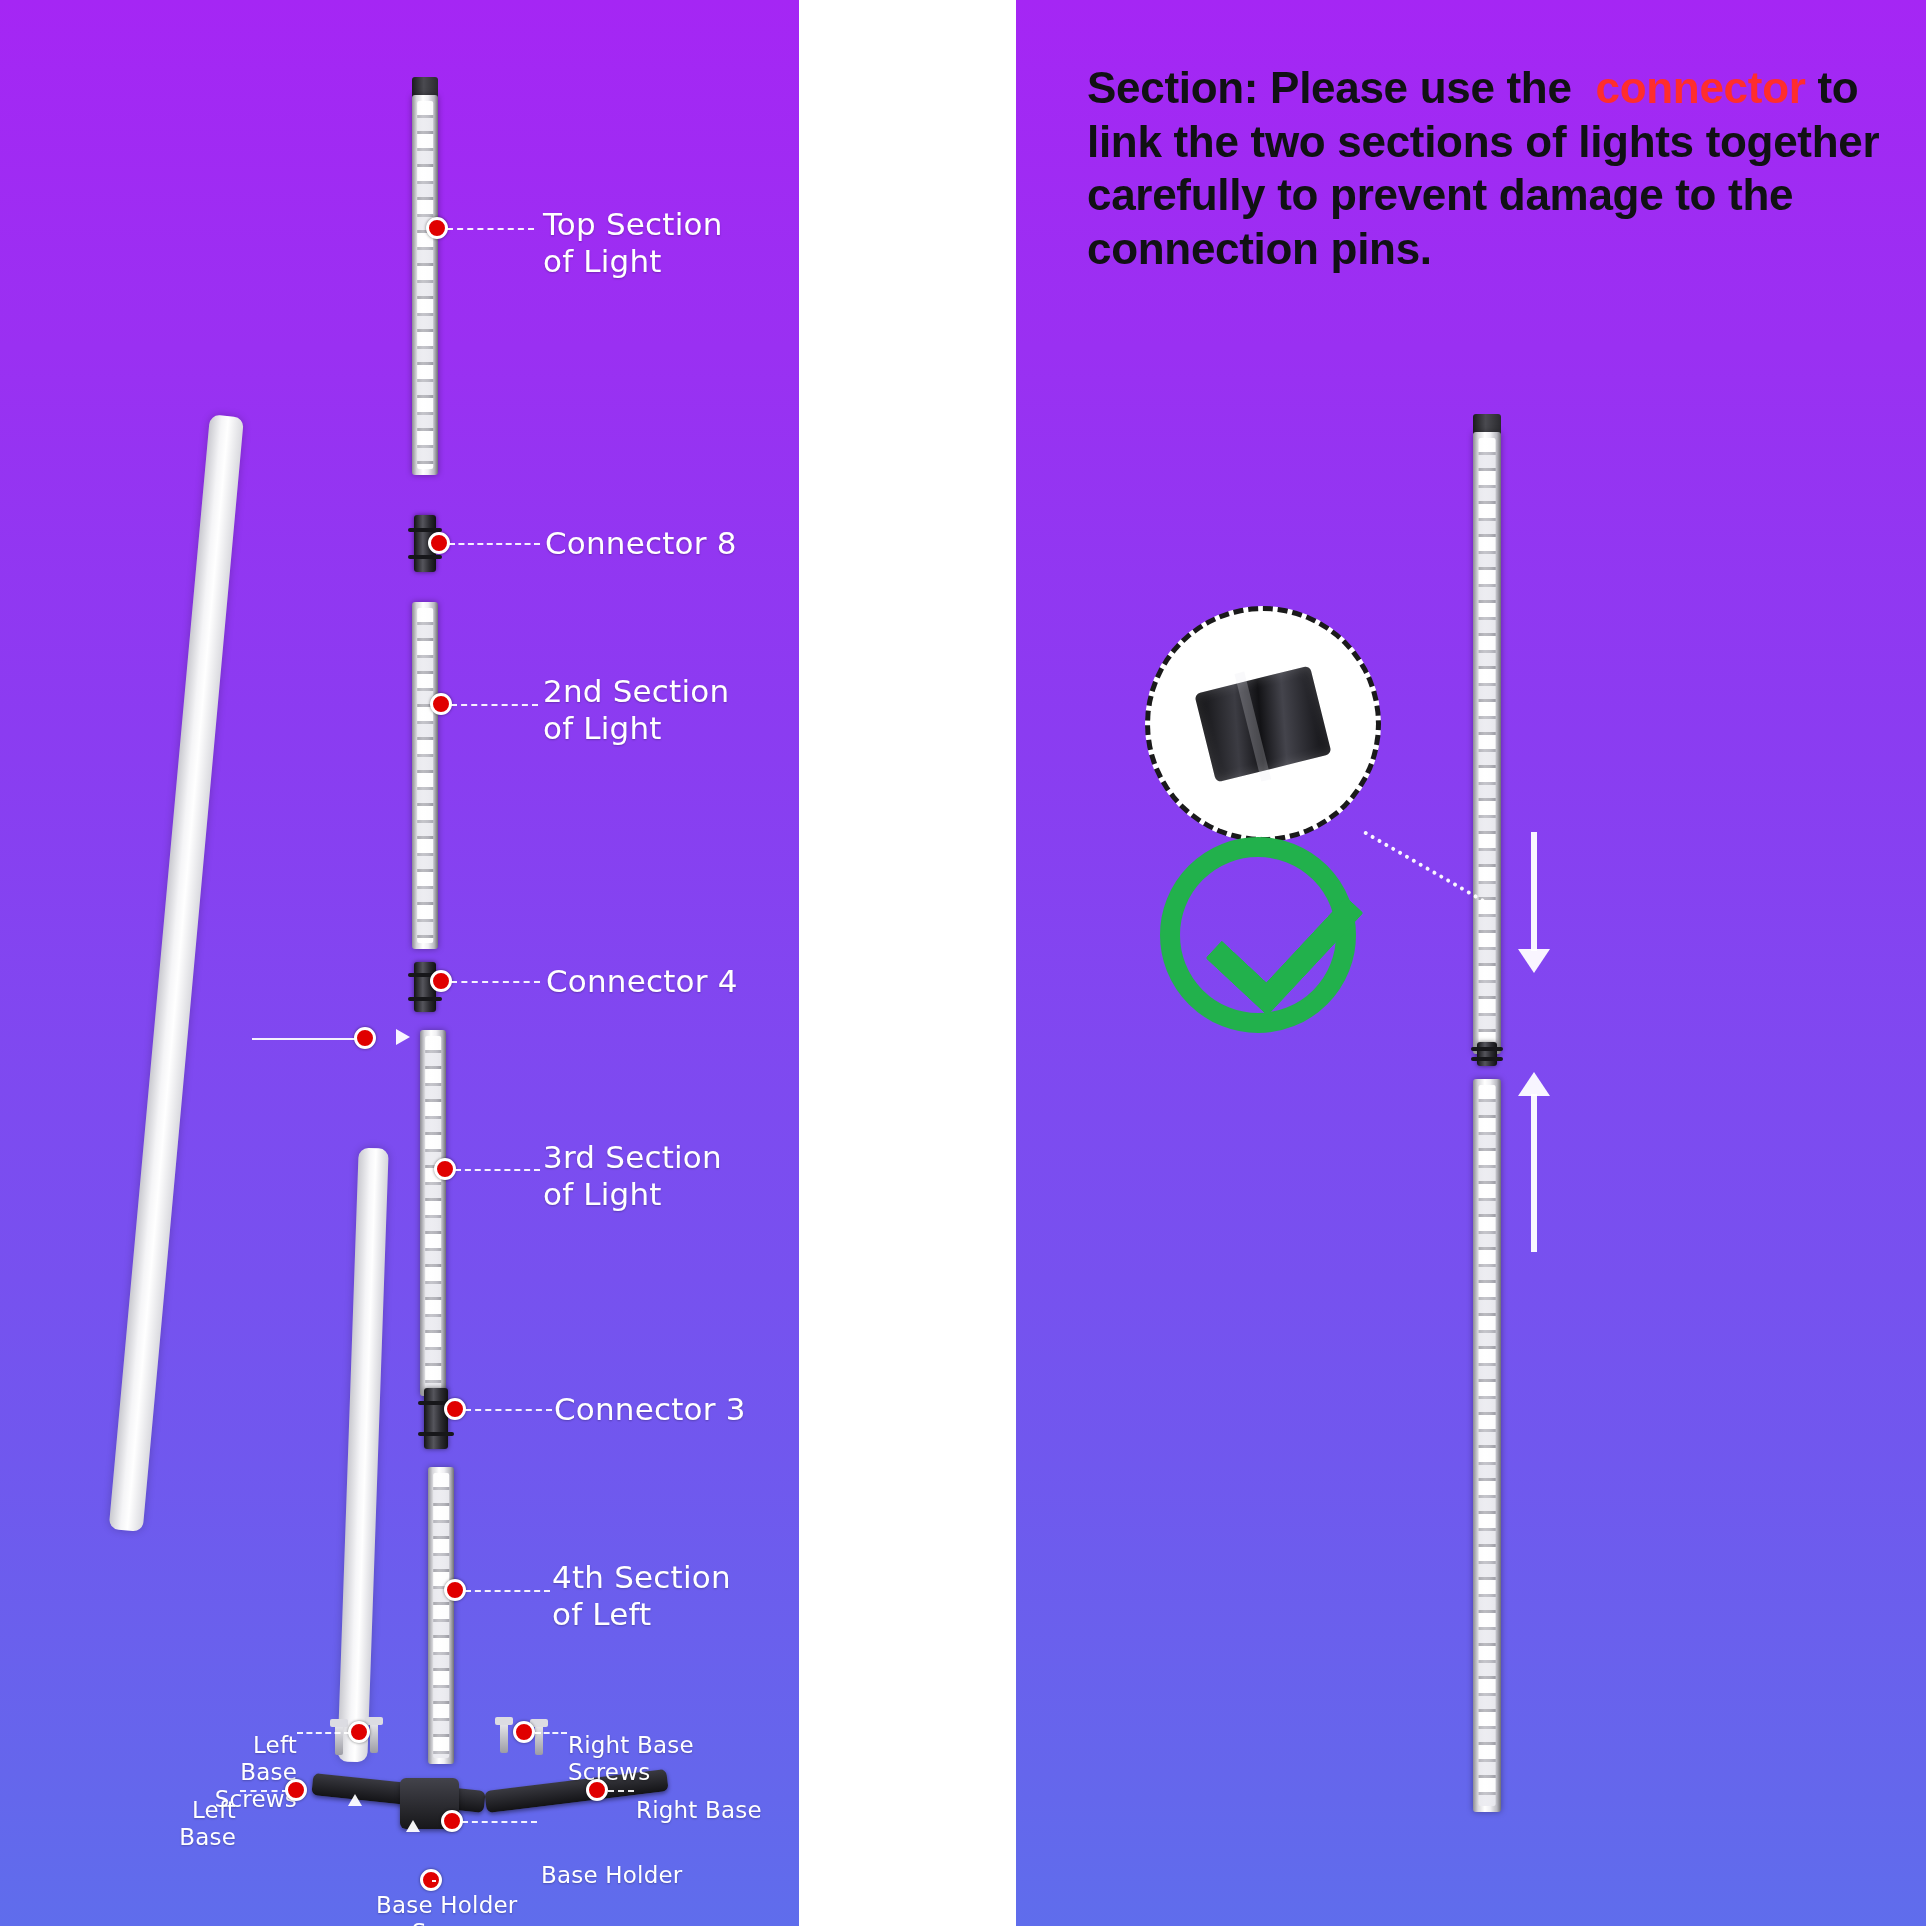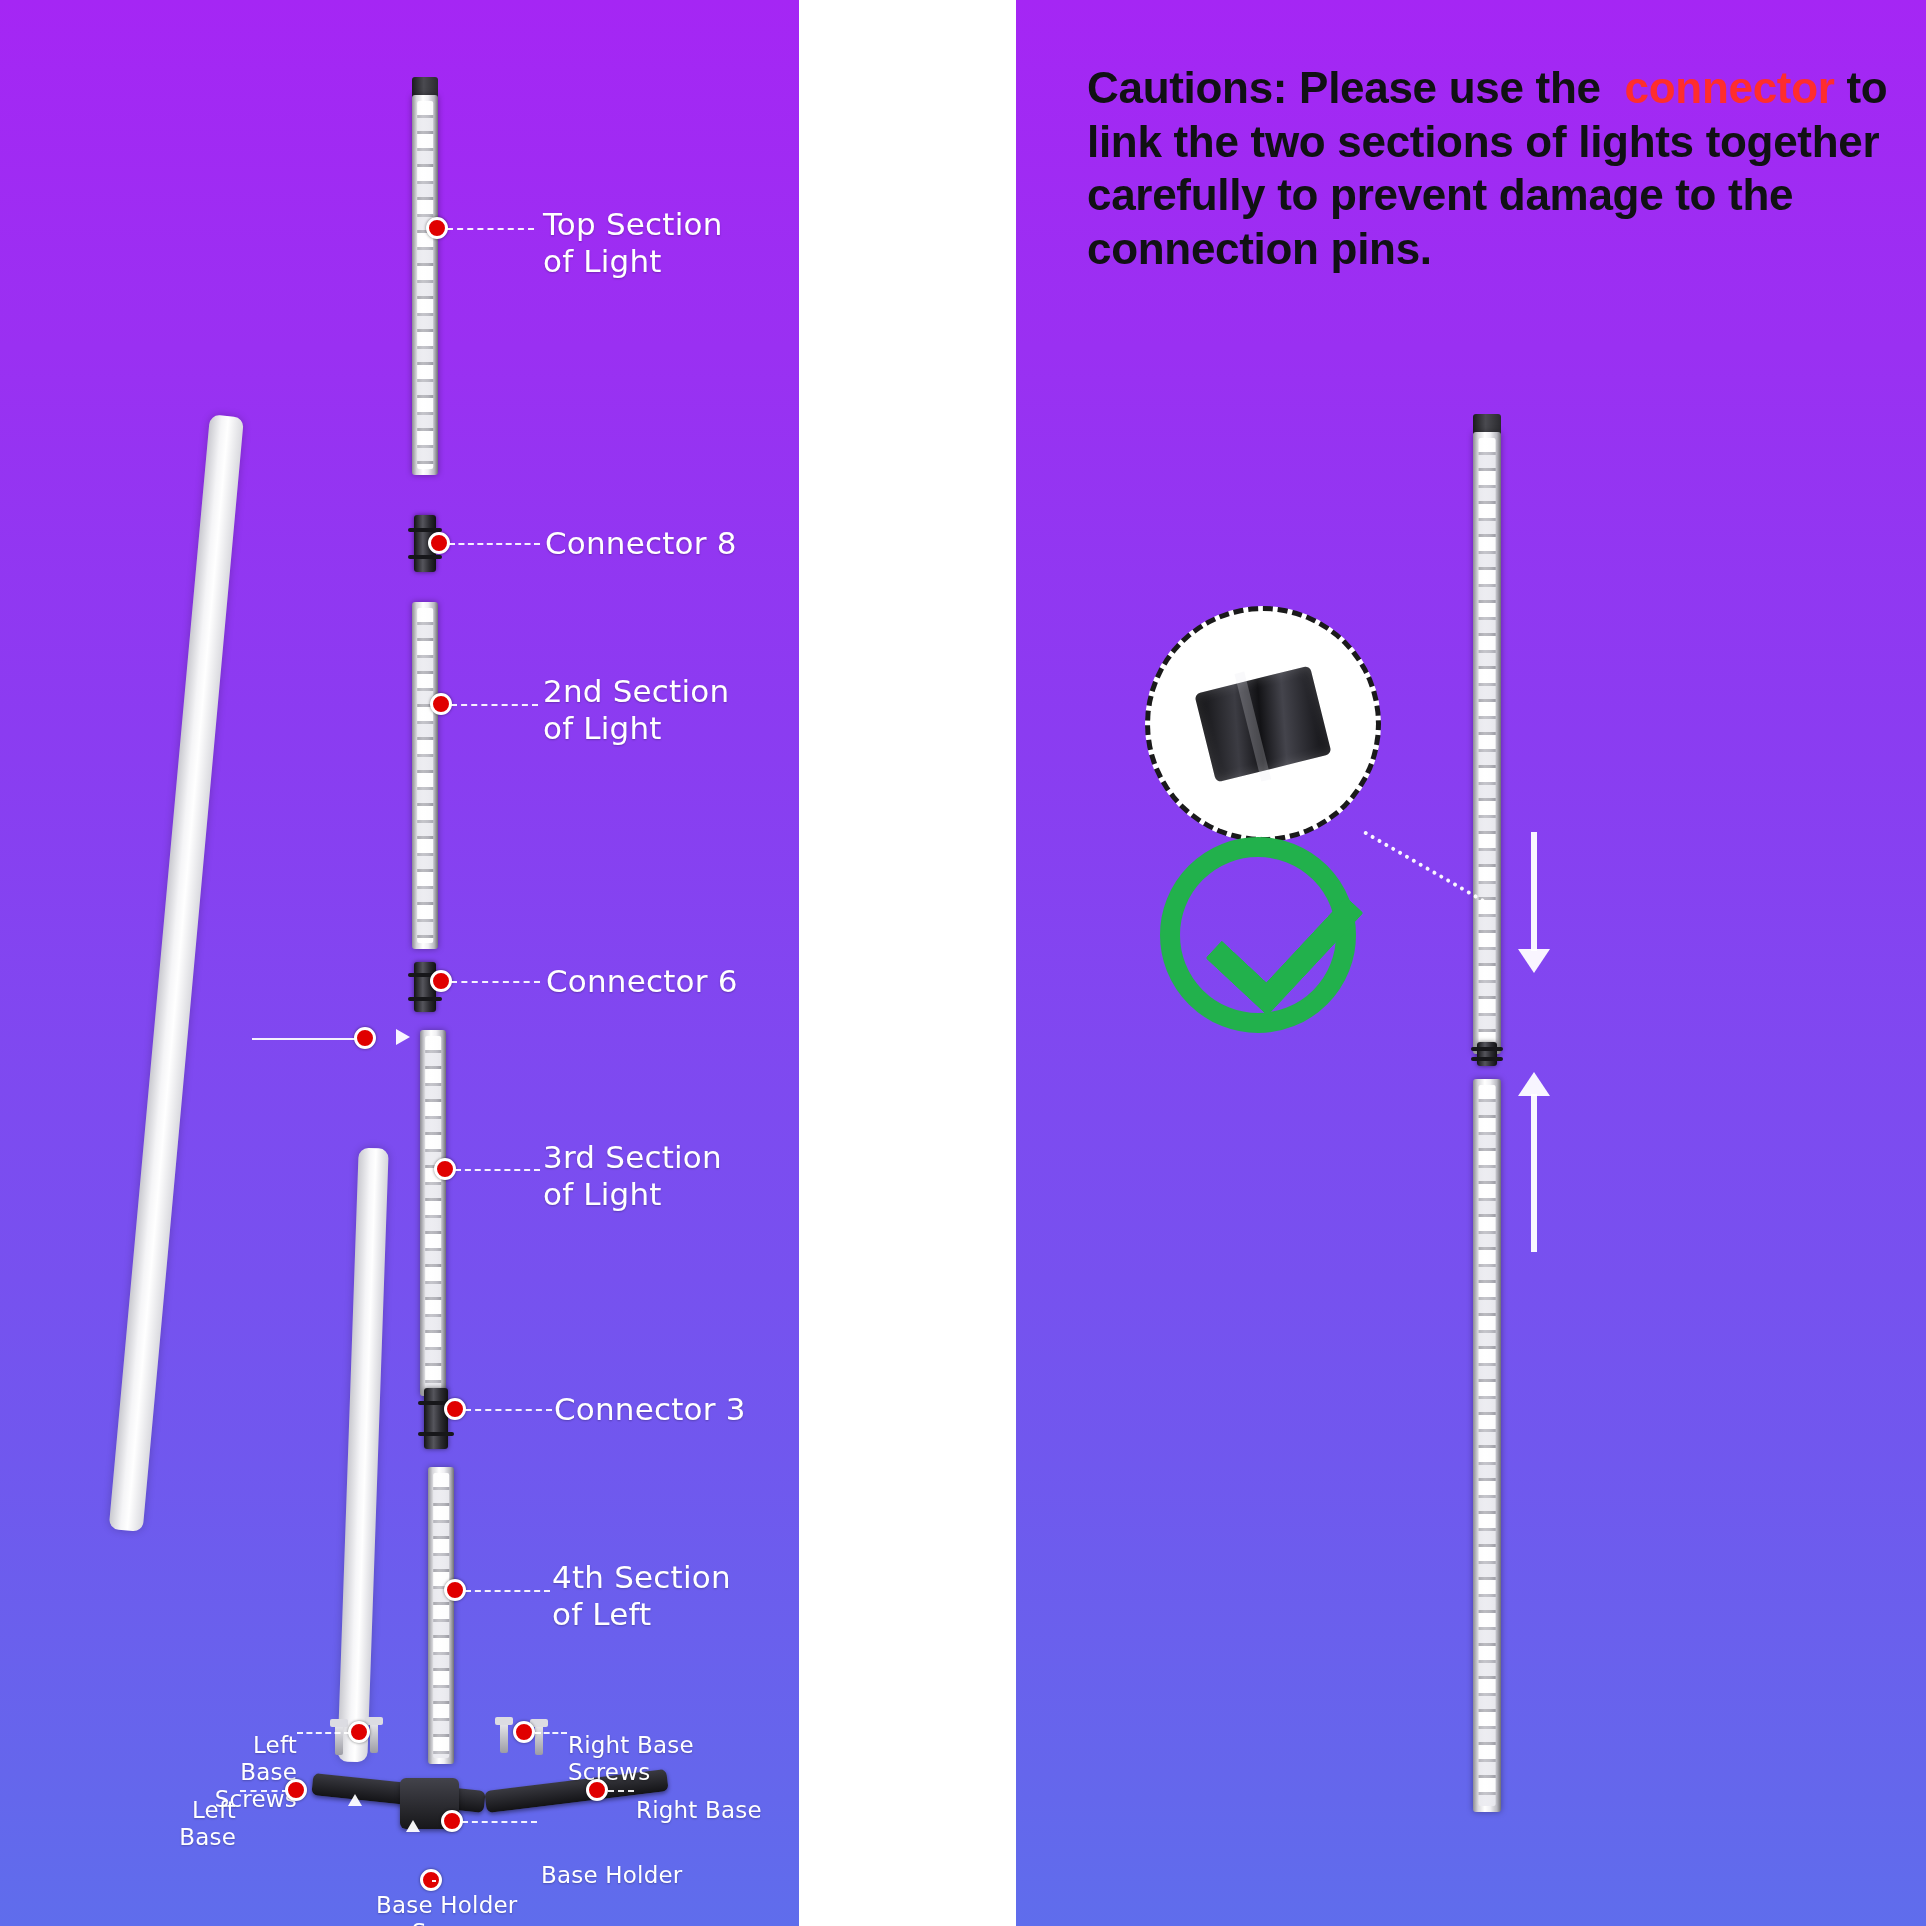--- a/index.html
+++ b/index.html
@@ -227,21 +227,21 @@
     <div class="lead" style="left:449px;top:543px;width:91px;"></div>
     <div class="label" style="left:545px;top:525px;">Connector 8</div>
 
     <div class="dot" style="left:430px;top:693px;"></div>
     <div class="lead" style="left:451px;top:704px;width:87px;"></div>
     <div class="label" style="left:543px;top:673px;">2nd Section
 of Light</div>
 
     <div class="dot" style="left:430px;top:970px;"></div>
     <div class="lead" style="left:451px;top:981px;width:89px;"></div>
-    <div class="label" style="left:546px;top:963px;">Connector 6</div>
+    <div class="label" style="left:546px;top:963px;">Connector 4</div>
 
     <div class="dot" style="left:354px;top:1027px;"></div>
     <div class="lead solid" style="left:252px;top:1038px;width:104px;"></div>
     <div style="position:absolute;left:396px;top:1029px;width:0;height:0;border-top:8px solid transparent;border-bottom:8px solid transparent;border-left:14px solid rgba(255,255,255,.95);"></div>
 
     <div class="dot" style="left:434px;top:1158px;"></div>
     <div class="lead" style="left:455px;top:1169px;width:85px;"></div>
     <div class="label" style="left:543px;top:1139px;">3rd Section
 of Light</div>
 
@@ -281,21 +281,21 @@
     <div class="label sm" style="left:376px;top:1869px;text-align:center;">Base Holder
 Screw</div>
 
   </div>
 
   <div class="gutter" id="gutter-mid"></div>
 
   <div class="panel" id="panel-right">
 
     <div class="caution">
-      <span>Cautions: Please use the </span><span class="hl">connector</span><span> to link the two sections of lights together carefully to prevent damage to the connection pins.</span>
+      <span>Section: Please use the </span><span class="hl">connector</span><span> to link the two sections of lights together carefully to prevent damage to the connection pins.</span>
     </div>
 
     <div class="cap" style="left:457px;top:414px;width:28px;height:22px;"></div>
     <div class="strip" style="left:457px;top:432px;width:28px;height:622px;">
       <div class="leds"></div>
     </div>
     <div class="connector" style="left:461px;top:1042px;width:20px;height:24px;"></div>
 
     <div class="strip" style="left:457px;top:1079px;width:28px;height:733px;">
       <div class="leds"></div>

